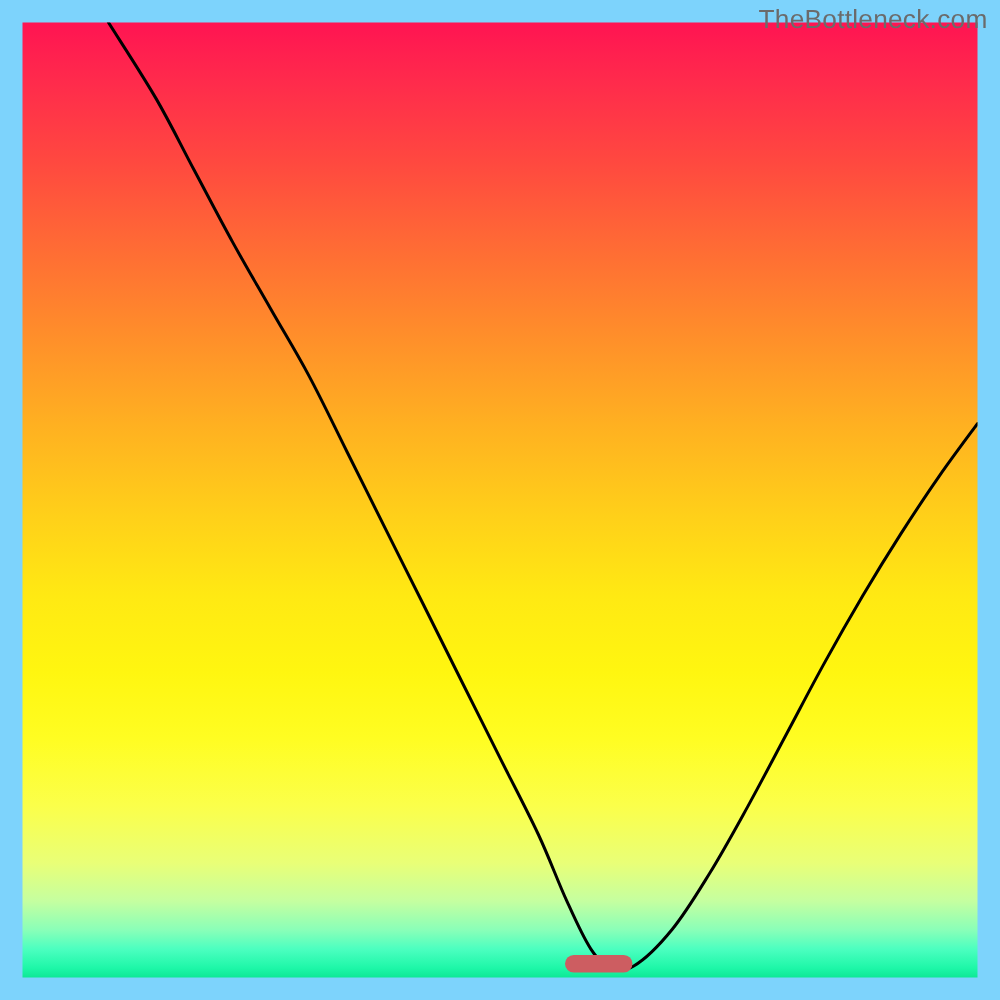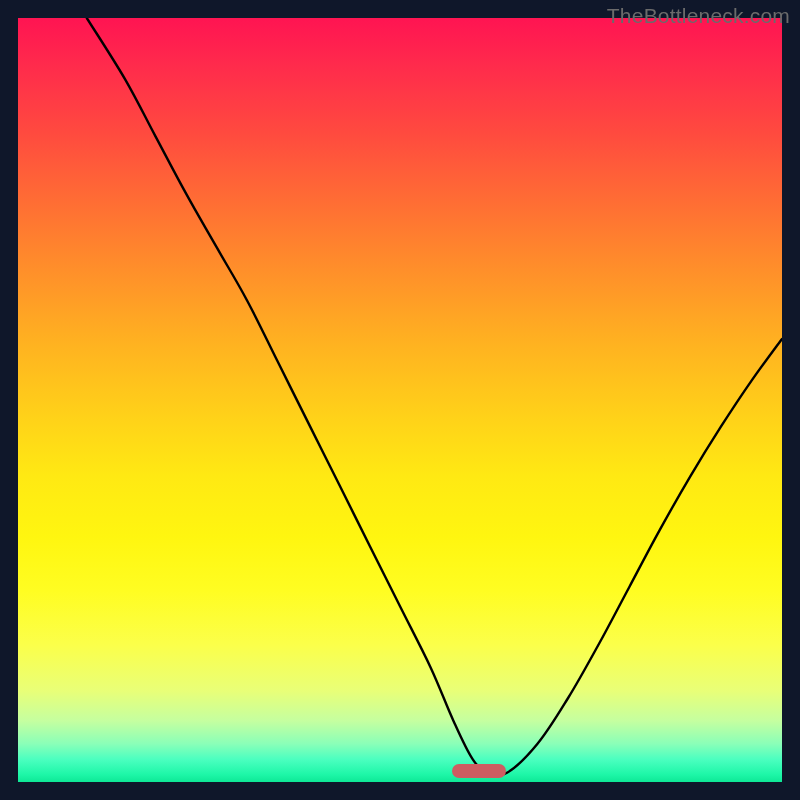--- a/index.html
+++ b/index.html
@@ -8,21 +8,21 @@
     width: 800px;
     height: 800px;
     overflow: hidden;
     background: #000;
     font-family: Arial, Helvetica, sans-serif;
   }
   .frame {
     position: relative;
     width: 800px;
     height: 800px;
-    background: #0f172a;
+    background: #7dd3fc;
   }
   .plot-area {
     position: absolute;
     left: 18px;
     top: 18px;
     width: 764px;
     height: 764px;
     background: linear-gradient(
       to bottom,
       #ff1452 0%,

